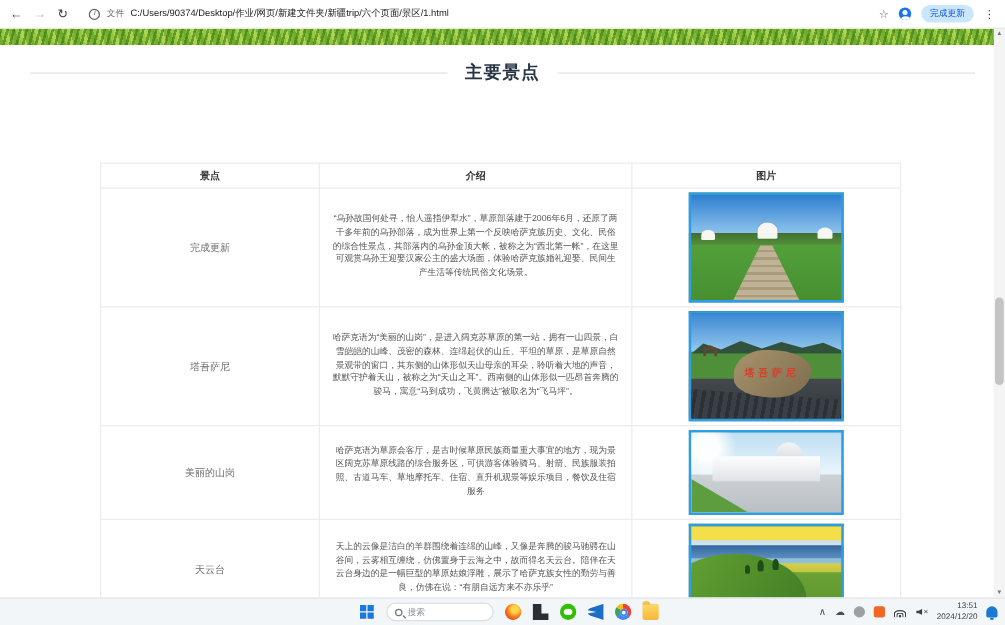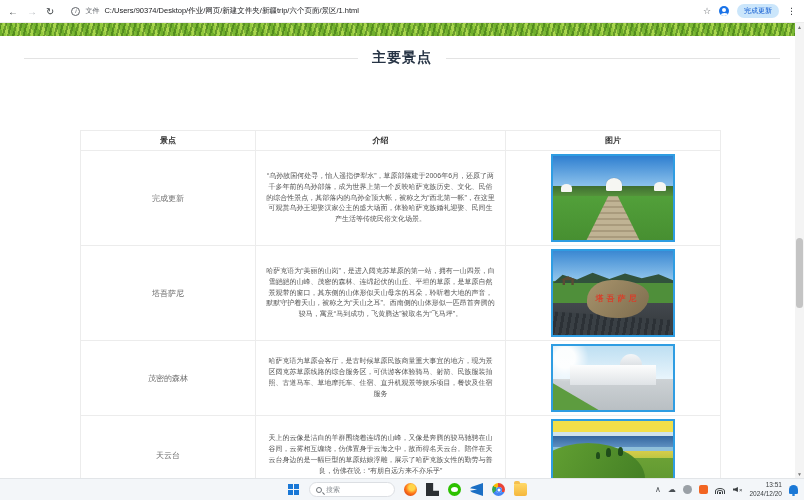--- a/index.html
+++ b/index.html
@@ -196,21 +196,21 @@
             <div class="pav"></div>
             <div class="deck"></div>
             <div class="rock">
                   <span>塔吾萨尼</span>
                 </div>
           </div>
         </td>
       </tr>
 
       <tr class="r3">
-        <td class="name">茂密的森林</td>
+        <td class="name">美丽的山岗</td>
         <td class="desc">哈萨克语为草原会客厅，是古时候草原民族商量重大事宜的地方，现为景区阔克苏草原线路的综合服务区，可供游客体验骑马、射箭、民族服装拍照、古道马车、草地摩托车、住宿、直升机观景等娱乐项目，餐饮及住宿服务</td>
         <td class="pic">
           <div class="img h3 im3">
             <div class="sun"></div>
             <div class="dome"></div>
             <div class="bldg"></div>
             <div class="grass"></div>
           </div>
         </td>
       </tr>

